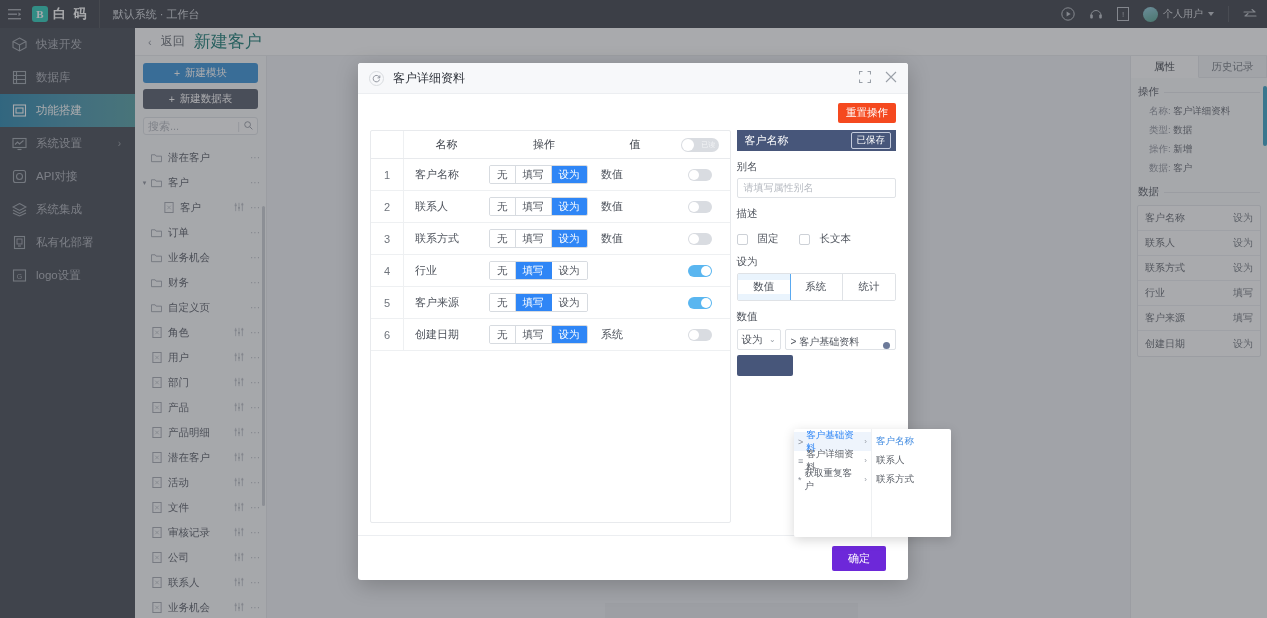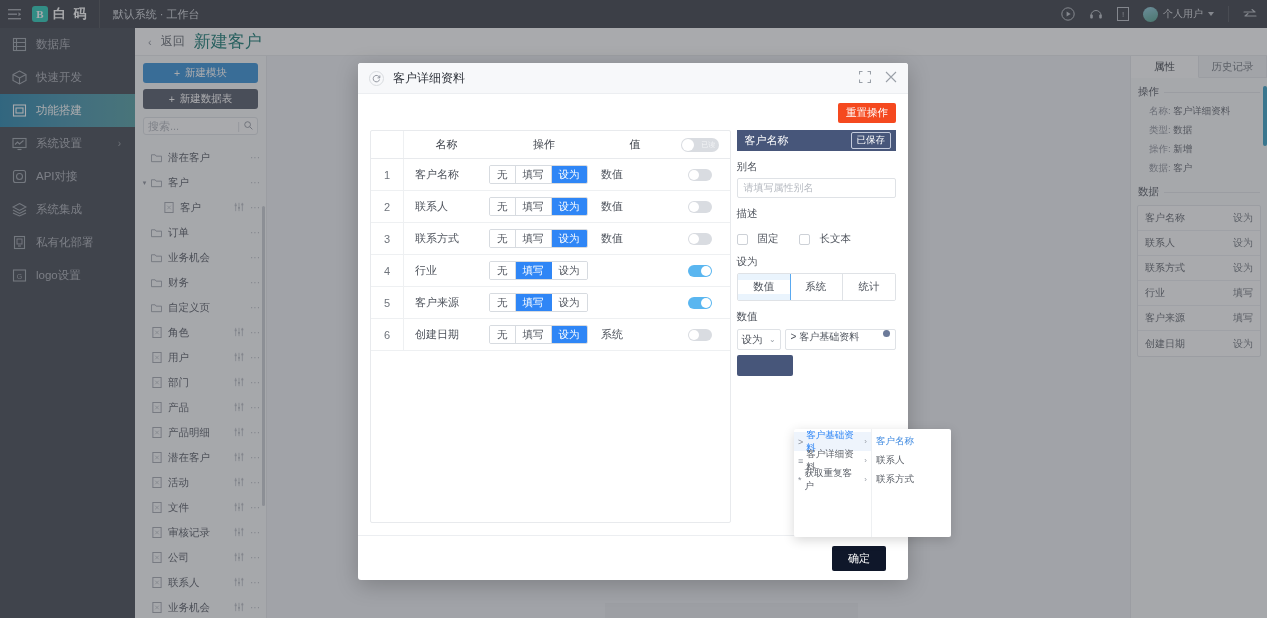--- a/index.html
+++ b/index.html
@@ -178,38 +178,38 @@
   .mr-seg3 { display:flex; border:1px solid #dfe2e6; border-radius:2px; overflow:hidden; height:28px; }
   .mr-seg3 span { flex:1; display:flex; align-items:center; justify-content:center;
                   font-size:10.5px; color:#4e535c; border-right:1px solid #dfe2e6; background:#fff; }
   .mr-seg3 span:last-child { border-right:none; }
   .mr-seg3 span.on { background:#eaf4fd; color:#2f86f6; border:1px solid #5aa9f0; margin:-1px; z-index:1; }
   .mr-valrow { display:flex; gap:4px; margin-top:5px; }
   .mr-sel { width:44px; height:21px; border:1px solid #dfe2e6; border-radius:2px; background:#fff;
             display:flex; align-items:center; padding:0 4px; font-size:10.5px; color:#4e535c; }
   .mr-sel .cd { margin-left:auto; color:#9aa0a8; font-size:8px; }
   .mr-tagbox { flex:1; height:21px; border:1px solid #dfe2e6; border-radius:2px; background:#fff;
-               display:flex; align-items:flex-start; padding:0 5px; font-size:10px; color:#4e535c; gap:3px; overflow:hidden; }
+               display:flex; align-items:flex-end; padding:0 5px; font-size:10px; color:#4e535c; gap:3px; overflow:hidden; }
   .mr-tagbox .dot { width:7px; height:7px; border-radius:50%; background:#6c7a99; margin-left:auto; flex:none; }
   .mr-navybox { width:56px; height:21px; background:#47567a; border-radius:2px; margin-top:5px; }
 
   
   .cascader { position:absolute; left:436px; top:335px; width:157px; height:108px;
               background:#fff; box-shadow:0 3px 12px rgba(0,0,0,0.16); display:flex; border-radius:2px; z-index:12; }
   .casc-col { width:78px; border-right:1px solid #eef0f2; padding-top:3px; }
   .casc-col:last-child { border-right:none; }
   .casc-item { height:19px; display:flex; align-items:center; padding:0 4px; font-size:9.5px; color:#5a5f67; gap:3px; }
   .casc-item.sel { background:#eef4fc; color:#2f86f6; }
   .casc-item .pre { color:#8a8f98; font-size:9px; }
   .casc-item .arrow { margin-left:auto; font-size:8px; color:#9aa0a8; }
   .casc-item.blue { color:#3f8ae0; }
 
   .md-foot { height:45px; border-top:1px solid #eceef1; display:flex; align-items:center;
              justify-content:flex-end; padding-right:22px; }
-  .btn-ok { background:#0f172a; color:#fff; font-size:11px; padding:5px 16px; border-radius:2px; }
+  .btn-ok { background:#6d28d9; color:#fff; font-size:11px; padding:5px 16px; border-radius:2px; }
 </style>
 </head>
 <body>
 
 <div id="app">
 
   <div class="topbar">
     <div class="tb-collapse">
       <svg width="13" height="11" viewBox="0 0 13 11">
           <rect x="0" y="0" width="13" height="1.4" fill="#9fa3ab"></rect>
@@ -256,33 +256,33 @@
           </svg>
       </span>
     </div>
   </div>
 
   <div class="leftnav">
     <div id="nav-list">
         <div class="nav-item">
           <span class="nav-ico">
             <svg width="15" height="15" viewBox="0 0 15 15">
-              <rect x="1.5" y="1.5" width="12" height="12" fill="none" stroke="#9aa0a8" stroke-width="1.1"></rect>
-              <path d="M1.5 5.5 H13.5 M1.5 9.5 H13.5 M4.5 1.5 V13.5" stroke="#9aa0a8" stroke-width="1.1"></path>
+              <path d="M7.5 1 L14 4.5 V10.5 L7.5 14 L1 10.5 V4.5 Z M1 4.5 L7.5 8 L14 4.5 M7.5 8 V14" fill="none" stroke="#9aa0a8" stroke-width="1.1"></path>
             </svg>
           </span>
-          <span>数据库</span>
+          <span>快速开发</span>
         </div>
         <div class="nav-item">
           <span class="nav-ico">
             <svg width="15" height="15" viewBox="0 0 15 15">
-              <path d="M7.5 1 L14 4.5 V10.5 L7.5 14 L1 10.5 V4.5 Z M1 4.5 L7.5 8 L14 4.5 M7.5 8 V14" fill="none" stroke="#9aa0a8" stroke-width="1.1"></path>
+              <rect x="1.5" y="1.5" width="12" height="12" fill="none" stroke="#9aa0a8" stroke-width="1.1"></rect>
+              <path d="M1.5 5.5 H13.5 M1.5 9.5 H13.5 M4.5 1.5 V13.5" stroke="#9aa0a8" stroke-width="1.1"></path>
             </svg>
           </span>
-          <span>快速开发</span>
+          <span>数据库</span>
         </div>
         <div class="nav-item active">
           <span class="nav-ico">
             <svg width="15" height="15" viewBox="0 0 15 15">
               <rect x="1.5" y="2" width="12" height="11" fill="none" stroke="#ffffff" stroke-width="1.1"></rect>
               <rect x="4" y="5" width="7" height="5" fill="none" stroke="#ffffff" stroke-width="1.1"></rect>
             </svg>
           </span>
           <span>功能搭建</span>
         </div>

